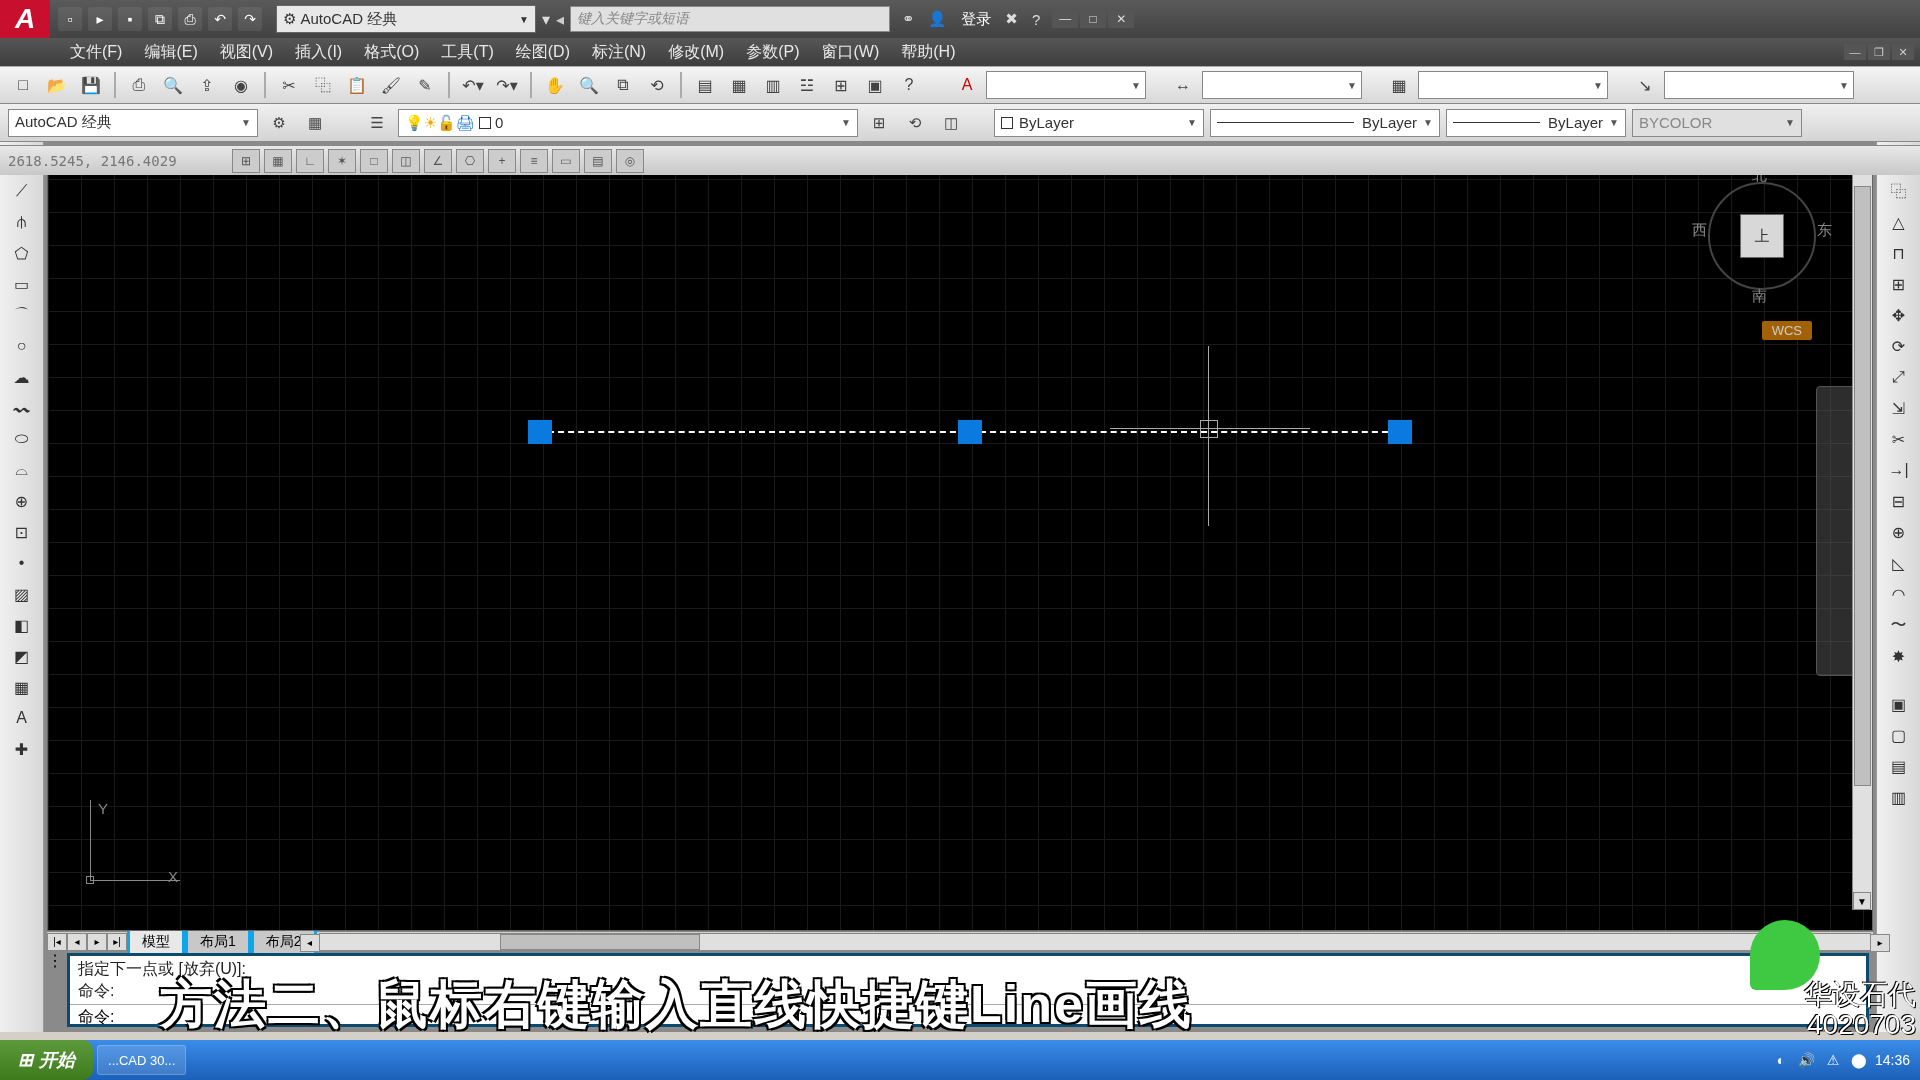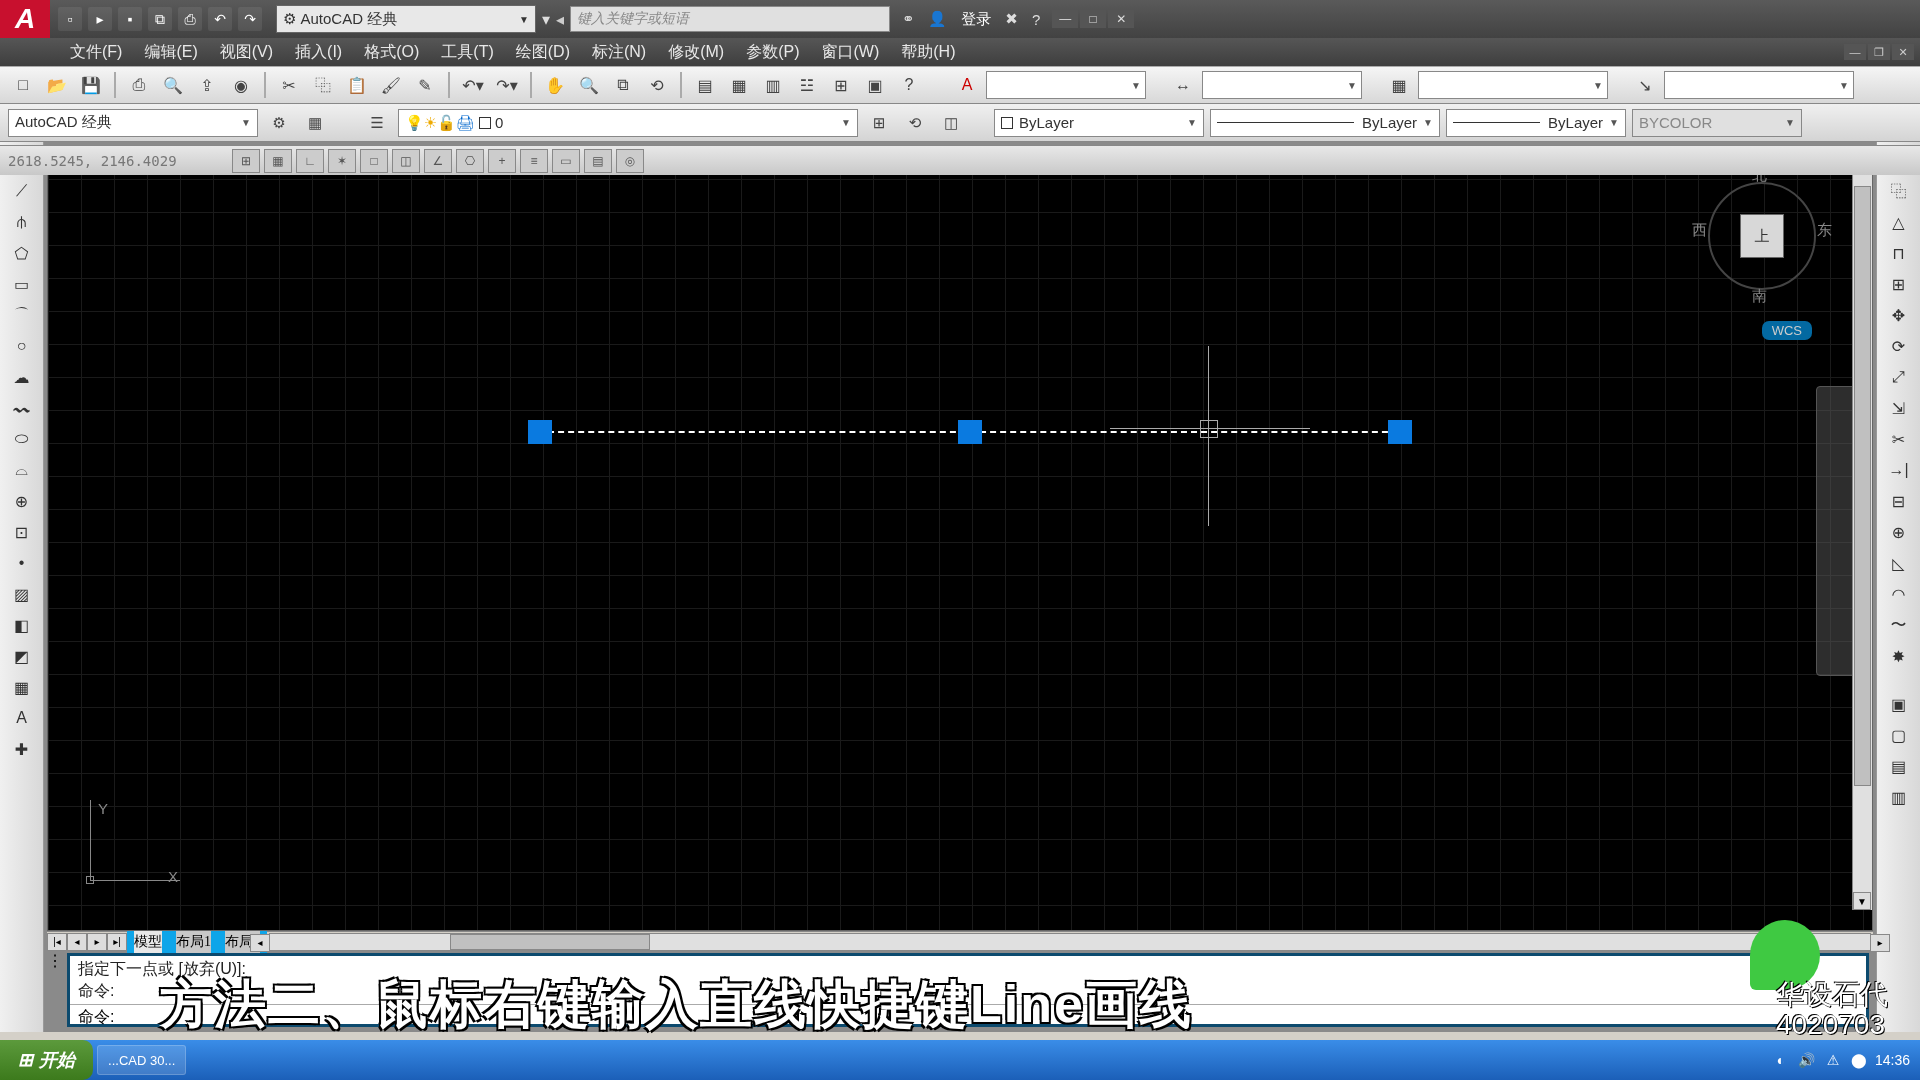--- a/index.html
+++ b/index.html
@@ -60,47 +60,47 @@
 .drawarea .ucs .xax { position:absolute; left:22px; top:80px; width:90px; height:1px; background:#888;}
 .drawarea .ucs .ylbl { position:absolute; left:30px; top:0; color:#888; font-size:15px;}
 .drawarea .ucs .xlbl { position:absolute; left:100px; top:68px; color:#888; font-size:15px;}
 .drawarea .ucs .orig { position:absolute; left:18px; top:76px; width:8px; height:8px; border:1px solid #888;}
 
 
 .viewcube { position:absolute; top:20px; right:40px; width:140px; height:140px; }
 .viewcube .ring { position:absolute; inset:16px; border:2px solid #444; border-radius:50%;}
 .viewcube .cube { position:absolute; top:48px; left:48px; width:44px; height:44px; background:#d8d8d8; border:1px solid #666; display:flex;align-items:center;justify-content:center; color:#333; font-size:15px;}
 .viewcube .dir { position:absolute; color:#888; font-size:15px;}
-.wcs-badge { position:absolute; top:175px; right:60px; background:#0369a1; color:#ccc; padding:2px 10px; font-size:13px; border-radius:7px;}
+.wcs-badge { position:absolute; top:175px; right:60px; background:#a16207; color:#ccc; padding:2px 10px; font-size:13px; border-radius:2px;}
 .navbar-panel { position:absolute; top:240px; right:16px; width:40px; height:290px; background:rgba(90,90,90,0.5); border:1px solid #555; border-radius:4px;}
 
 
 .hscroll { height:20px; background:#d4d0c8; display:flex; align-items:center; border-top:1px solid #888;}
-.hscroll .tab { padding:2px 0; background:#c8c8c8; border:7px solid #0ea5e9; font-size:14px; cursor:pointer;font-family:Liberation Serif, serif;}
+.hscroll .tab { padding:2px 12px; background:#c8c8c8; border:3px solid #0ea5e9; font-size:14px; cursor:pointer;}
 .hscroll .tab.active { background:#e8e8e8;}
 .hscroll .navbtn { width:20px; height:18px; background:#ddd; border:1px solid #888; display:flex;align-items:center;justify-content:center; font-size:10px;}
 .hscroll .track { flex:1; height:18px; background:#e0e0e0; border:1px solid #888; margin:0 2px; position:relative;}
 .hscroll .thumb { position:absolute; left:180px; width:200px; height:100%; background:#c0c0c0; border:1px solid #888;}
 .vscroll { position:absolute; right:0; top:0; bottom:20px; width:20px; background:#e0e0e0; border-left:1px solid #888;}
 .vscroll .navbtn { width:18px; height:18px; background:#ddd; border:1px solid #888; font-size:10px; display:flex;align-items:center;justify-content:center;}
 .vscroll .thumb { position:absolute; top:40px; height:600px; left:1px; right:1px; background:#c0c0c0; border:1px solid #888;}
 
 
 .cmdwin { background:#fff; border:3px solid #0c4a6e; margin:2px 4px; }
 .cmdwin .history { padding:2px 8px; font-size:16px; color:#222; line-height:22px; font-family:"SimSun",monospace;}
 .cmdwin .prompt-row { border-top:1px solid #aaa; display:flex; align-items:center; padding:2px 8px; font-size:16px; font-family:"SimSun",monospace;}
 .cmdwin-wrap { display:flex; height:78px;}
 .cmdwin-body{flex:1;}
 .status-row { position:absolute; left:0; right:0; height:30px; background:linear-gradient(to bottom,#e8e8e8,#c8c8c8); border-top:1px solid #888; display:flex; align-items:center; padding:0 8px; gap:4px; font-size:14px; color:#555;}
 .status-row .coord { width:220px; color:#777; font-family:monospace;}
 .status-row .sbtn { width:28px; height:24px; background:#ccc; border:1px solid #888; display:flex;align-items:center;justify-content:center; font-size:12px;}
 
 
 .caption { position:absolute; bottom:40px; left:160px; right:20px; font-size:52px; font-weight:bold; color:#fff; text-shadow: -2px -2px 0 #000, 2px -2px 0 #000, -2px 2px 0 #000, 2px 2px 0 #000; letter-spacing:2px; z-index:100; white-space:nowrap;}
-.watermark { position:absolute; bottom:40px; right:32px; font-size:28px; color:#fff; text-shadow:-1px -1px 0 #000,1px 1px 0 #000; z-index:101; text-align:left; line-height:30px;}
+.watermark { position:absolute; bottom:40px; right:4px; font-size:28px; color:#fff; text-shadow:-1px -1px 0 #000,1px 1px 0 #000; z-index:101; text-align:right; line-height:30px;}
 .chat-bubble { position:absolute; bottom:90px; right:100px; width:70px; height:70px; background:#3fc942; border-radius:50% 50% 50% 6px; z-index:99;}
 
 
 .taskbar { position:absolute; bottom:0; left:0; right:0; height:40px; background:linear-gradient(to bottom,#3a8de8,#1b5fb8); display:flex; align-items:center; }
 .taskbar .start { height:100%; padding:0 18px; background:linear-gradient(to bottom,#5c9a3c,#3c7a1c); color:#fff; font-size:18px; font-weight:bold; font-style:italic; display:flex; align-items:center; gap:6px; border-radius:0 10px 10px 0;}
 .taskbar .tray { margin-left:auto; display:flex; align-items:center; gap:6px; padding:0 10px; color:#fff; font-size:14px;}
 .taskbar .tray .tic { width:20px; height:20px; display:flex;align-items:center;justify-content:center;}
 .taskbar .task-item { height:30px; padding:0 10px; margin-left:4px; background:rgba(255,255,255,0.15); border:1px solid rgba(255,255,255,0.2); border-radius:3px; color:#fff; font-size:13px; display:flex; align-items:center;}
 </style>
 </head>

